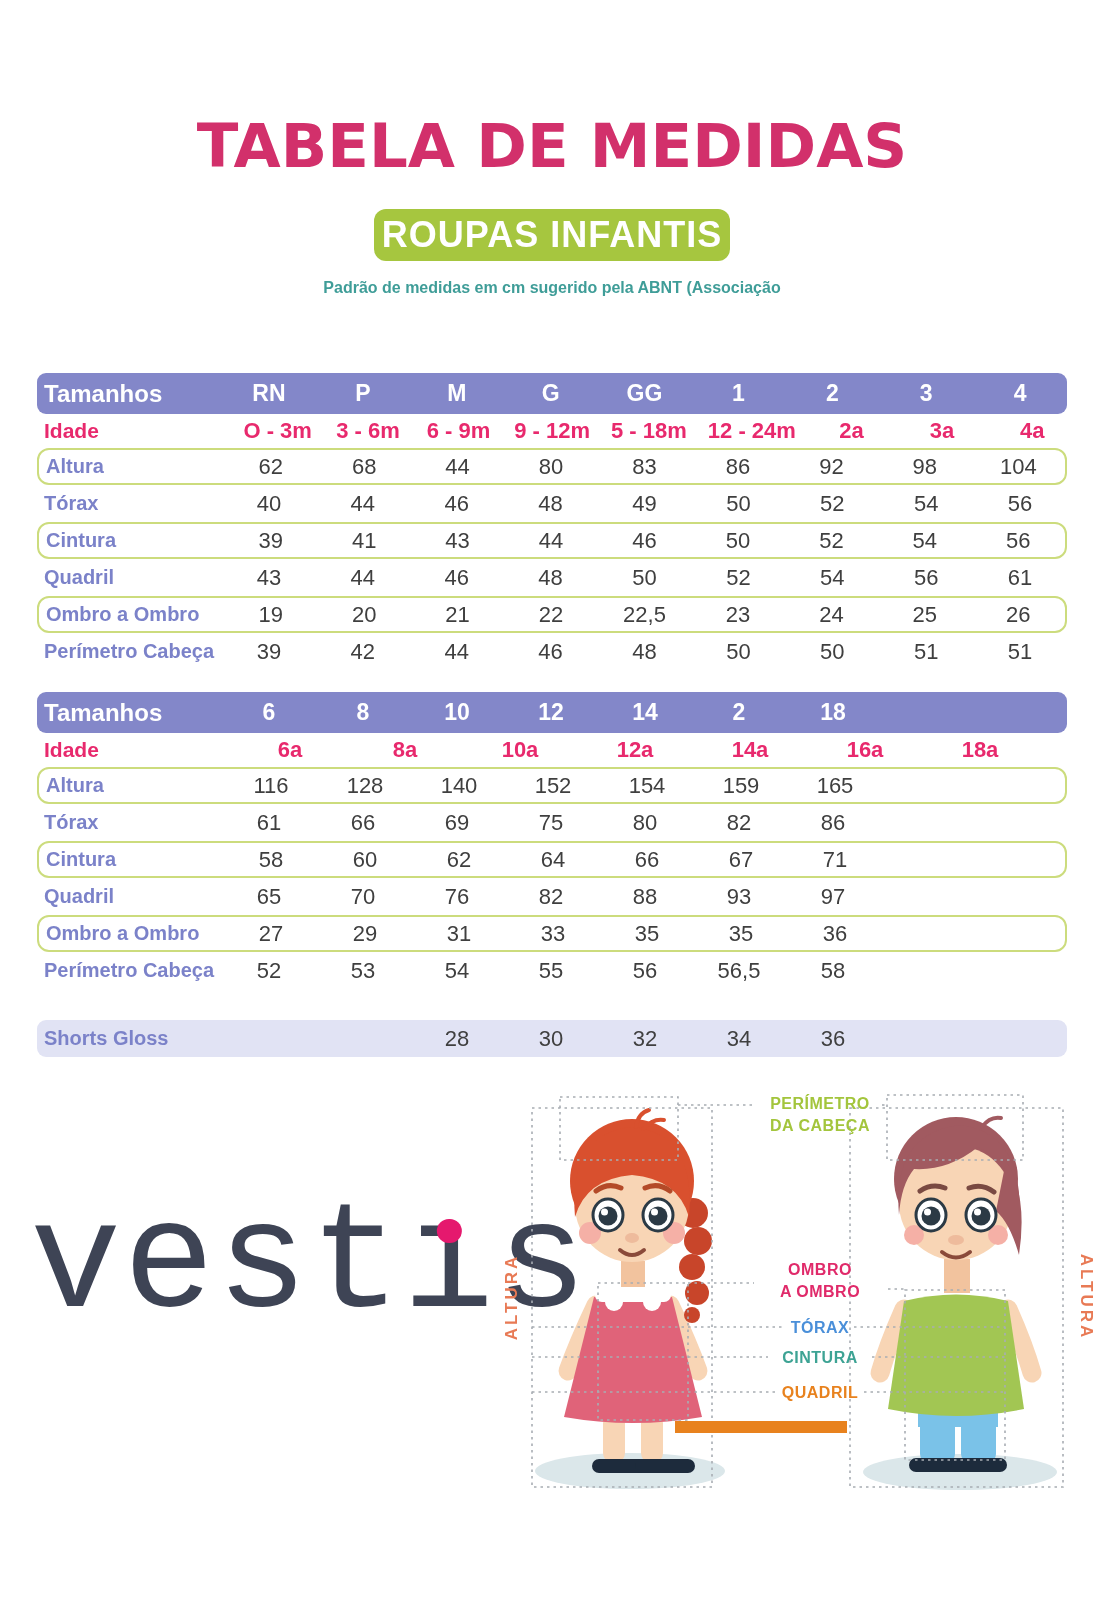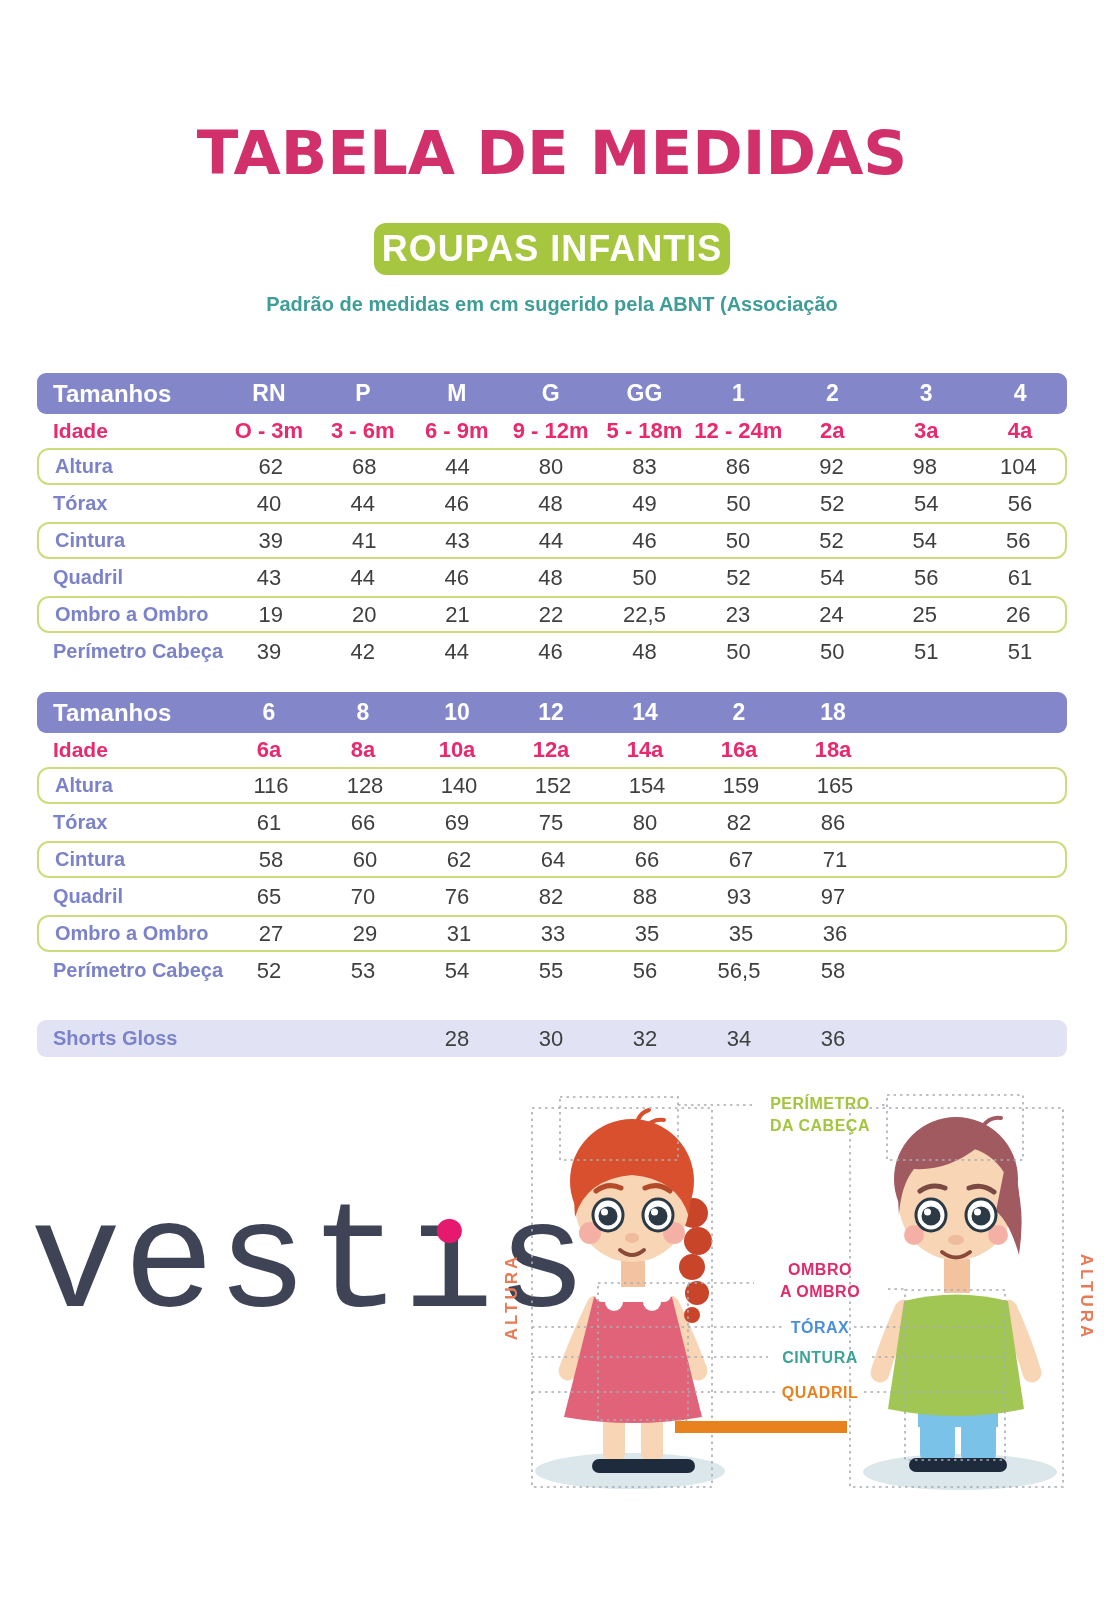--- a/index.html
+++ b/index.html
@@ -3,43 +3,43 @@
 <meta charset="utf-8">
 <style>
   html,body{margin:0;padding:0;}
   body{
     width:1104px;height:1600px;background:#ffffff;position:relative;overflow:hidden;
     font-family:"Liberation Sans", sans-serif;
   }
   
   .hdr{position:absolute;top:110px;left:0;width:100%;text-align:center;}
   .title{
-    margin:11px;font-family:"DejaVu Sans", sans-serif;font-weight:bold;font-size:61px;
+    margin:4px;font-family:"DejaVu Sans", sans-serif;font-weight:bold;font-size:61px;
     letter-spacing:0px;color:var(--title-pink,#d2306b);line-height:1.05;
   }
   .badge{
     display:inline-block;margin-top:9px;background:var(--badge-green,#a6c63f);color:#fff;
     font-weight:bold;font-size:36px;letter-spacing:1px;padding:5px 8px;border-radius:12px;
   }
   .subtitle{
-    margin:16px 0 0 0;color:var(--subtitle-teal,#3f9d98);font-size:20px;font-weight:bold;line-height:1.32;
+    margin:16px 0 0 0;color:var(--subtitle-teal,#3f9d98);font-size:16px;font-weight:bold;line-height:1.32;
   }
   
   .tables{position:absolute;top:373px;left:37px;width:1030px;}
   .size-table + .size-table{margin-top:22px;}
   .grid9{display:grid;grid-template-columns:185px repeat(9,1fr);}
   .grid7{display:grid;grid-template-columns:185px repeat(7,94px) 1fr;}
   .cell{display:flex;align-items:center;justify-content:center;white-space:nowrap;}
-  .label-cell{justify-content:flex-start;padding-left:16px;}
+  .label-cell{justify-content:flex-start;padding-left:7px;}
   .t-head{
     height:41px;background:var(--header-lavender,#8387c9);border-radius:9px;
     color:#fff;font-weight:bold;font-size:23px;
   }
   .t-head .label-cell{font-size:24px;}
-  .idade-row{height:34px;color:var(--idade-pink,#e8296d);font-weight:bold;font-size:22px;}
+  .idade-row{height:34px;color:var(--idade-pink,#e8296d);font-weight:bold;font-size:22px;gap:21px;}
   .idade-row .label-cell{font-size:21px;}
   .data-row{height:37px;box-sizing:border-box;font-size:22px;color:var(--value-gray,#3f3f3f);}
   .data-row .label-cell{color:var(--label-periwinkle,#7b82c9);font-weight:bold;font-size:20px;}
   .data-row.outlined{border:2px solid var(--row-outline,#ccdc7d);border-radius:12px;}
   .data-row.highlight{background:var(--highlight-row-bg,#e1e3f4);border-radius:9px;margin-top:31px;}
   
   .logo{
     position:absolute;left:30px;top:1190px;line-height:1;
     font-family:Liberation Mono, monospace;font-size:152px;letter-spacing:2px;
     color:var(--logo-navy,#3e4455);

